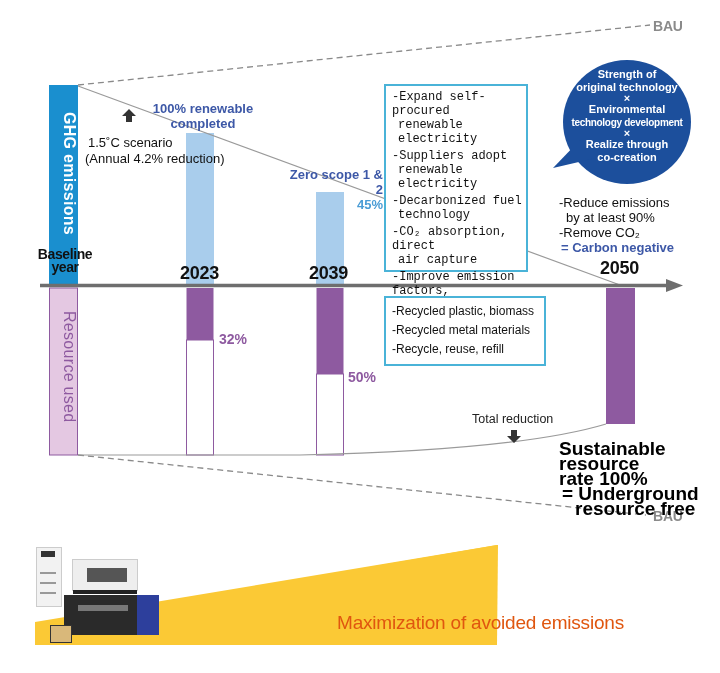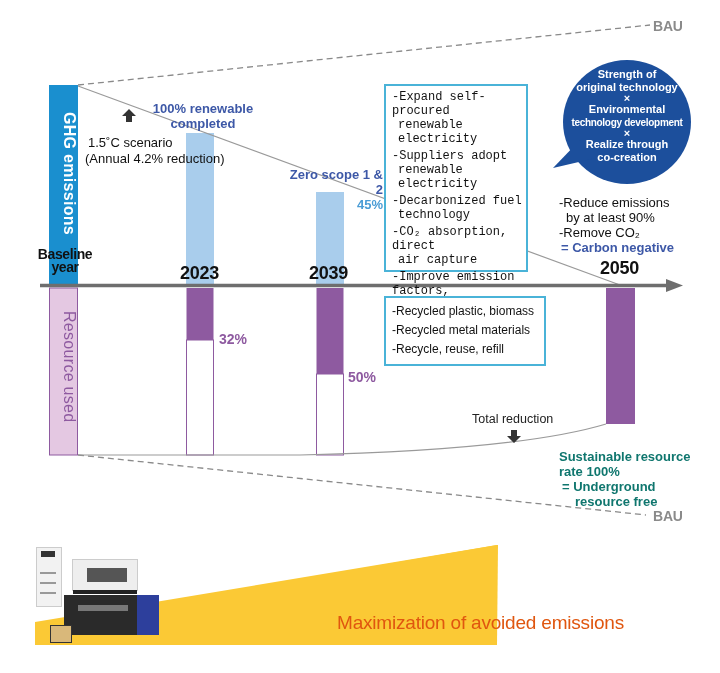--- a/index.html
+++ b/index.html
@@ -15,21 +15,21 @@
   .blue-note { color: #3d58a7; font-weight: bold; font-size: 13px; line-height: 15px; text-align: center; }
   .box { border: 2px solid #4ab3d8; background: #fff; box-sizing: border-box; padding: 4px 4px 4px 6px;
          font-size: 12px; line-height: 14px; color: #111; }
   .box .it { margin-bottom: 3px; }
   .box .it .ind { padding-left: 6px; display: block; }
   .bubble-text { color: #fff; font-weight: bold; font-size: 11px; line-height: 13px; text-align: center; }
   .x { font-size: 11px; line-height: 9px; display: block; }
   .bb { display: block; }
   .goal { font-size: 13px; line-height: 15px; color: #111; }
   .goal .blue { color: #3d58a7; font-weight: bold; }
-  .purple-goal { color: #0f766e; font-weight: bold; font-size: 13px; line-height: 15px; margin-top: 8px; }
+  .purple-goal { color: #000000; font-weight: bold; font-size: 19px; line-height: 15px; }
   .maxi { color: #e0560f; font-size: 19px; letter-spacing: -0.2px; }
 </style>
 </head>
 <body>
 
 <svg class="base" width="720" height="673">
 
   <line x1="78" y1="85" x2="650" y2="25" stroke="#8a8a8a" stroke-width="1.3" stroke-dasharray="6,4"></line>
   <line x1="78" y1="455" x2="646" y2="515" stroke="#8a8a8a" stroke-width="1.3" stroke-dasharray="6,4"></line>
 

